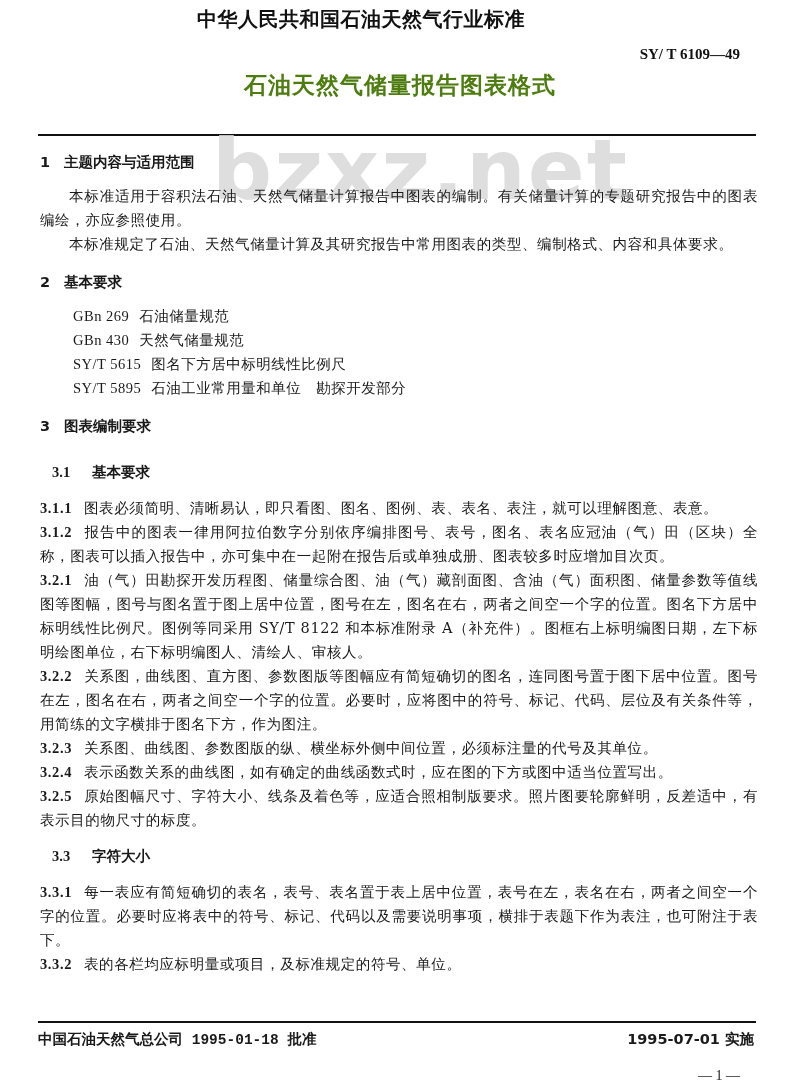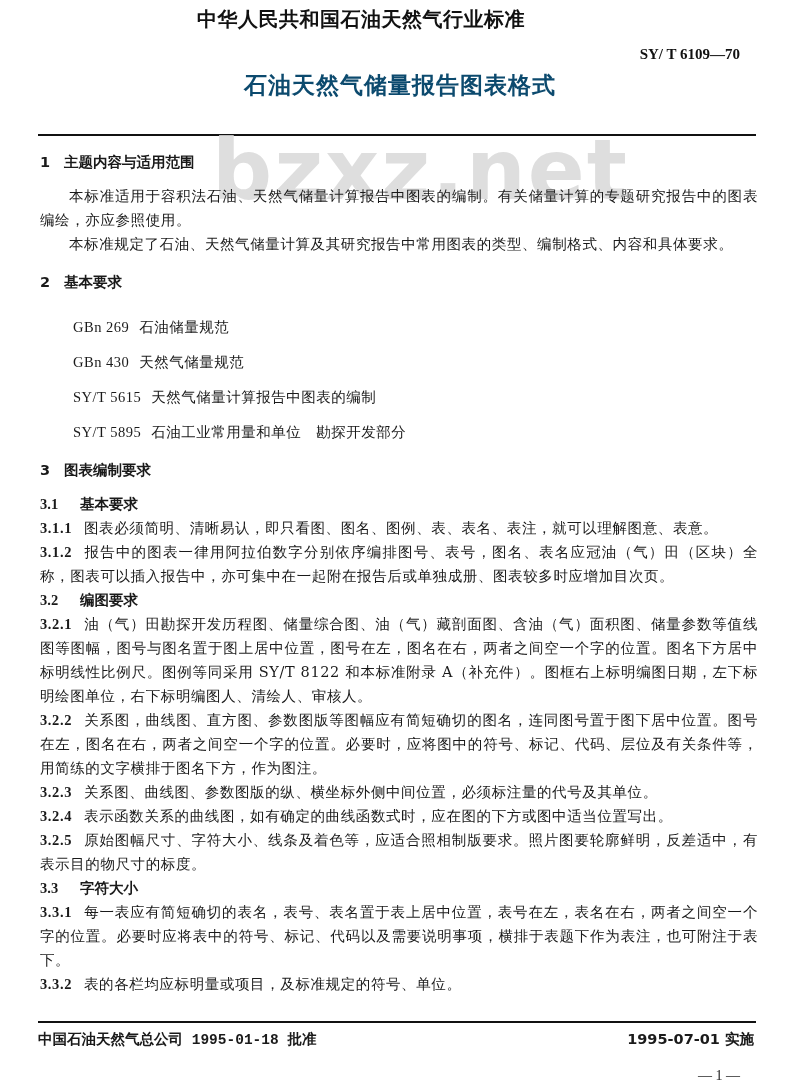--- a/index.html
+++ b/index.html
@@ -32,21 +32,21 @@
       font-size: 15px;
       color: #111;
     }
     .doc-title {
       top: 70px; left: 0; width: 800px;
       text-align: center;
       font-family: "DejaVu Sans", "Liberation Sans", sans-serif;
       font-weight: bold;
       font-size: 23px;
       letter-spacing: 1px;
-      color: #0c4a6e;
+      color: #4d7c0f;
     }
     .rule {
       left: 38px; width: 718px;
       height: 0;
       border-top: 2px solid #111;
     }
     .rule-top { top: 134px; }
     .rule-bottom { top: 1021px; }
     .watermark {
       top: 128px; left: 212px;
@@ -71,21 +71,21 @@
       font-weight: bold;
       font-size: 14.5px;
       margin: 0;
       height: 24px;
     }
     .h1 .num { display: inline-block; width: 24px; }
     .h2 {
       font-family: "DejaVu Sans", "Liberation Sans", sans-serif;
       font-weight: bold;
       font-size: 14.5px;
-      margin: 0;
+      margin: 12px;
       height: 24px;
     }
     .h2 .num { display: inline-block; width: 40px; font-family: "Liberation Serif", serif; }
     .para {
       margin: 0;
       text-align: justify;
       text-align-last: left;
       letter-spacing: 0.6px;
     }
     .para.indent { text-indent: 29px; }
@@ -96,21 +96,20 @@
       width: 44px;
     }
     .ref-list {
       margin: 0;
       padding-left: 33px;
       list-style: none;
     }
     .ref-list li {
       height: 24px;
       letter-spacing: 0.5px;
-      margin-top: 11px;
     }
     .ref-code {
       font-family: "Liberation Serif", serif;
       display: inline-block;
       margin-right: 10px;
     }
     .gap-s { height: 10px; }
     .gap-m { height: 14px; }
     .footer-left {
       top: 1030px; left: 38px;
@@ -128,21 +127,21 @@
       top: 1068px; right: 60px;
       font-family: "Liberation Serif", serif;
       font-size: 14px;
       color: #222;
     }
   </style>
 </head>
 <body>
 
 <div class="abs header-org">中华人民共和国石油天然气行业标准</div>
-<div class="abs std-number">SY/ T 6109—70</div>
+<div class="abs std-number">SY/ T 6109—49</div>
 <div class="abs doc-title">石油天然气储量报告图表格式</div>
 
 <div class="abs rule rule-top"></div>
 
 <div class="abs watermark">bzxz.net</div>
 
 <div class="abs content">
 
   <div class="h1">
     <span class="num">1</span><span>主题内容与适用范围</span>
@@ -152,39 +151,36 @@
   <p class="para indent">本标准规定了石油、天然气储量计算及其研究报告中常用图表的类型、编制格式、内容和具体要求。</p>
   <div class="gap-m"></div>
 
   <div class="h1">
     <span class="num">2</span><span>基本要求</span>
   </div>
   <div class="gap-s"></div>
   <ul class="ref-list">
     <li><span class="ref-code">GBn 269</span><span>石油储量规范</span></li>
     <li><span class="ref-code">GBn 430</span><span>天然气储量规范</span></li>
-    <li><span class="ref-code">SY/T 5615</span><span>天然气储量计算报告中图表的编制</span></li>
+    <li><span class="ref-code">SY/T 5615</span><span>图名下方居中标明线性比例尺</span></li>
     <li><span class="ref-code">SY/T 5895</span><span>石油工业常用量和单位　勘探开发部分</span></li>
   </ul>
   <div class="gap-m"></div>
 
   <div class="h1">
     <span class="num">3</span><span>图表编制要求</span>
   </div>
   <div class="gap-s"></div>
 
   <div class="h2">
     <span class="num">3.1</span><span>基本要求</span>
   </div>
   <p class="para"><span class="clause-num">3.1.1</span><span>图表必须简明、清晰易认，即只看图、图名、图例、表、表名、表注，就可以理解图意、表意。</span></p>
   <p class="para"><span class="clause-num">3.1.2</span><span>报告中的图表一律用阿拉伯数字分别依序编排图号、表号，图名、表名应冠油（气）田（区块）全称，图表可以插入报告中，亦可集中在一起附在报告后或单独成册、图表较多时应增加目次页。</span></p>
 
-  <div class="h2">
-    <span class="num">3.2</span><span>编图要求</span>
-  </div>
   <p class="para"><span class="clause-num">3.2.1</span><span>油（气）田勘探开发历程图、储量综合图、油（气）藏剖面图、含油（气）面积图、储量参数等值线图等图幅，图号与图名置于图上居中位置，图号在左，图名在右，两者之间空一个字的位置。图名下方居中标明线性比例尺。图例等同采用 SY/T 8122 和本标准附录 A（补充件）。图框右上标明编图日期，左下标明绘图单位，右下标明编图人、清绘人、审核人。</span></p>
   <p class="para"><span class="clause-num">3.2.2</span><span>关系图，曲线图、直方图、参数图版等图幅应有简短确切的图名，连同图号置于图下居中位置。图号在左，图名在右，两者之间空一个字的位置。必要时，应将图中的符号、标记、代码、层位及有关条件等，用简练的文字横排于图名下方，作为图注。</span></p>
   <p class="para"><span class="clause-num">3.2.3</span><span>关系图、曲线图、参数图版的纵、横坐标外侧中间位置，必须标注量的代号及其单位。</span></p>
   <p class="para"><span class="clause-num">3.2.4</span><span>表示函数关系的曲线图，如有确定的曲线函数式时，应在图的下方或图中适当位置写出。</span></p>
   <p class="para"><span class="clause-num">3.2.5</span><span>原始图幅尺寸、字符大小、线条及着色等，应适合照相制版要求。照片图要轮廓鲜明，反差适中，有表示目的物尺寸的标度。</span></p>
 
   <div class="h2">
     <span class="num">3.3</span><span>字符大小</span>
   </div>
   <p class="para"><span class="clause-num">3.3.1</span><span>每一表应有简短确切的表名，表号、表名置于表上居中位置，表号在左，表名在右，两者之间空一个字的位置。必要时应将表中的符号、标记、代码以及需要说明事项，横排于表题下作为表注，也可附注于表下。</span></p>

